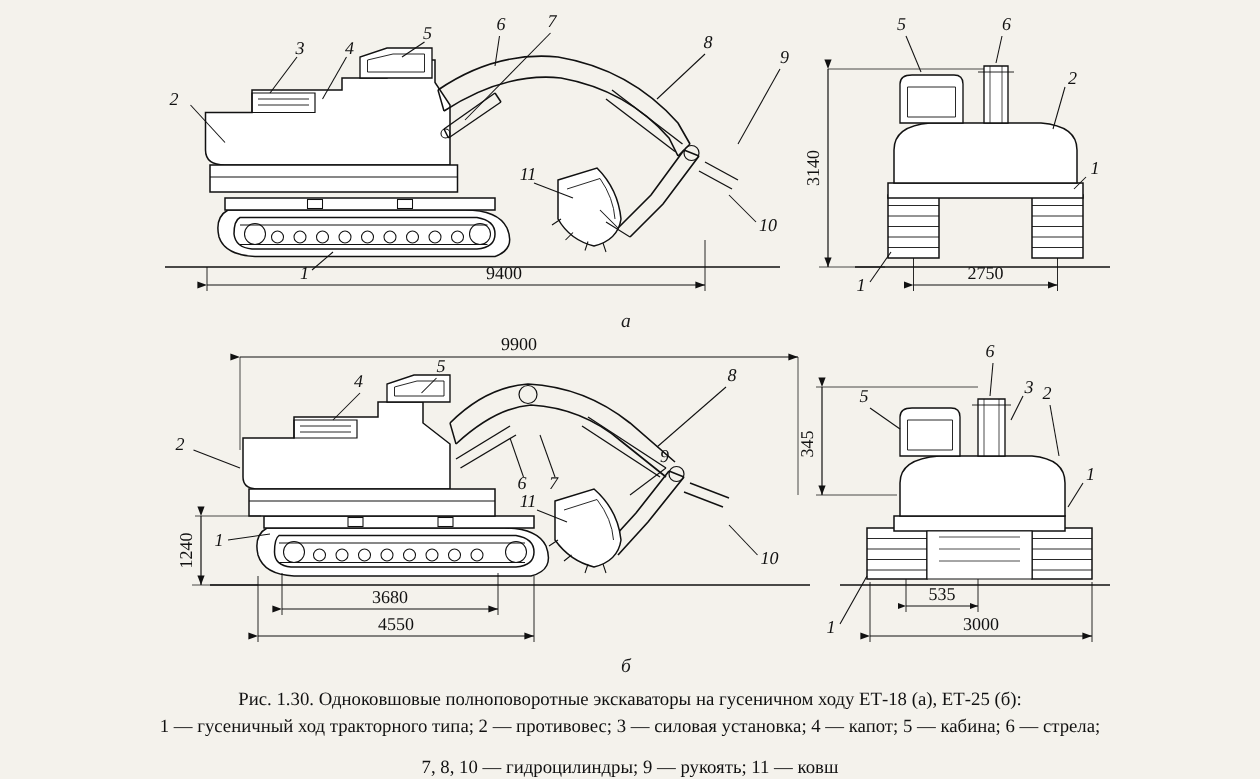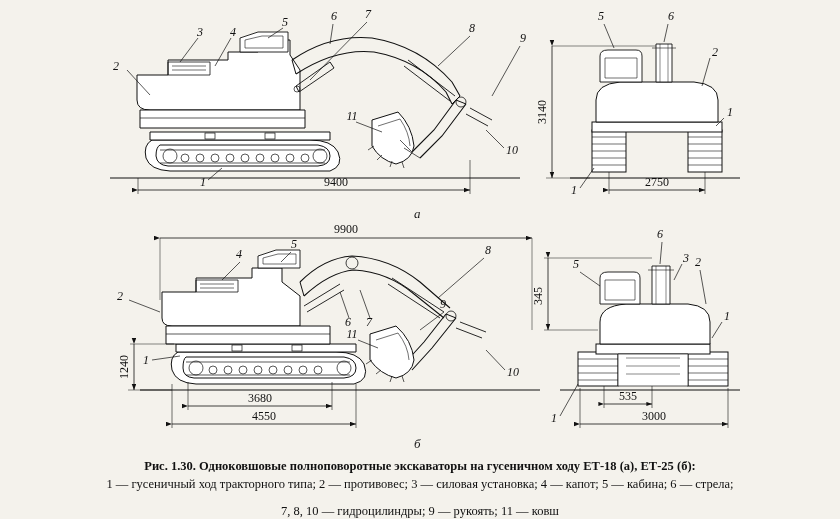--- a/index.html
+++ b/index.html
@@ -27,21 +27,21 @@
   }
   .ital{font-style:italic;}
   .caption{
     position:absolute;
     left:0;right:0;
     text-align:center;
     font-size:12.5px;
     line-height:1.32;
     color:#111;
   }
-  #cap-title{top:458px;font-weight:bold;}
+  #cap-title{top:458px;font-weight:normal;}
   #cap-l1{top:476px;}
   #cap-l2{top:492px;margin-top:11px;}
   .fig-letter{
     position:absolute;
     font-style:italic;
     font-size:13px;
   }
   #letter-a{left:414px;top:206px;}
   #letter-b{left:414px;top:436px;}
 </style>

